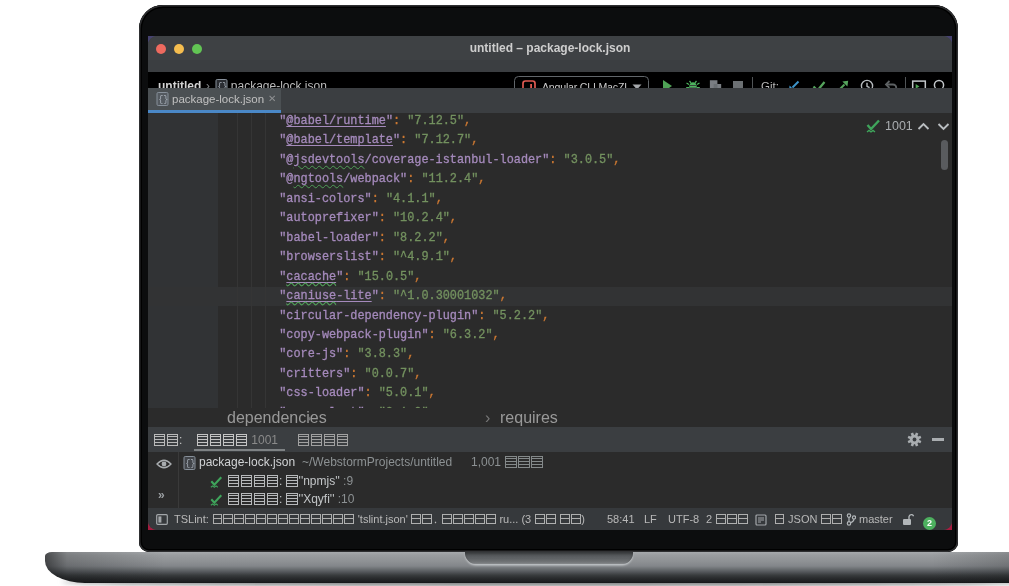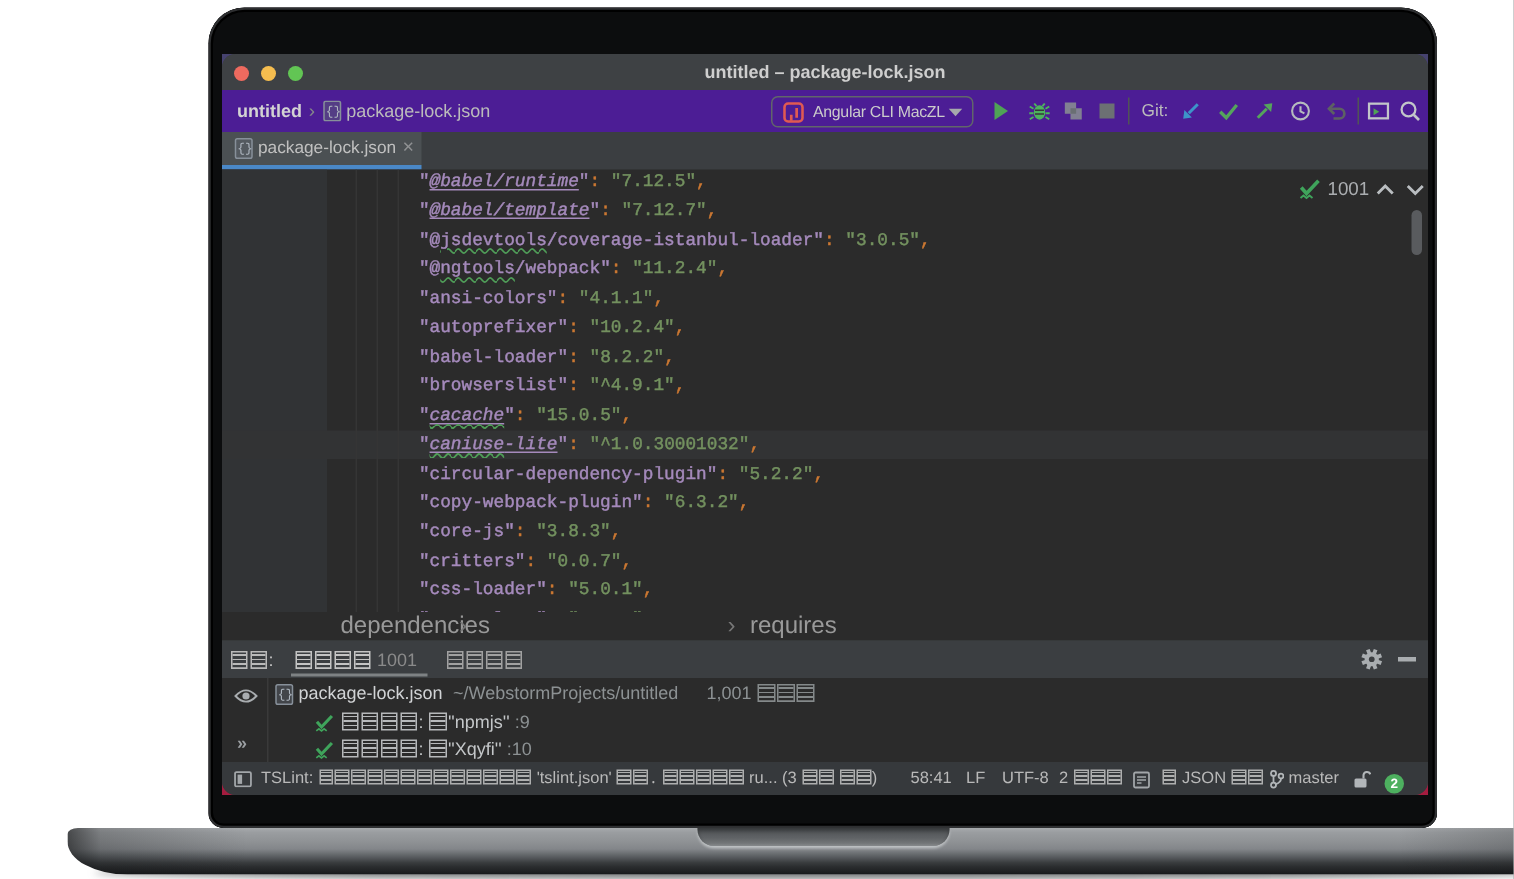--- a/index.html
+++ b/index.html
@@ -7,21 +7,21 @@
 #win{position:absolute;left:0;top:0;width:804px;height:494px;background:#3b3e41;border-radius:9px;overflow:hidden;font-family:"Liberation Sans",sans-serif;}
 #chin{position:absolute;left:0;top:530.5px;width:100%;text-align:center;color:#ececec;font-weight:bold;font-size:11.5px;font-family:"Liberation Sans",sans-serif;}
 #base{position:absolute;left:1px;top:552px;width:1007px;height:31px;background:linear-gradient(90deg,rgba(15,16,17,.6) 0,rgba(15,16,17,.22) 22px,rgba(15,16,17,0) 120px,rgba(15,16,17,0) 887px,rgba(15,16,17,.22) 985px,rgba(15,16,17,.6) 100%),linear-gradient(180deg,#a7aaad 0,#9a9da0 3px,#8f9295 9px,#83868a 14px,#6b6f72 17px,#53565a 20px,#3a3d3f 23px,#2a2c2e 26px,#1b1d1f 30px,#141618 31px);border-radius:7px 7px 40px 40px / 4px 4px 22px 22px;}
 #notch{position:absolute;left:50%;top:0;transform:translateX(-50%);width:168px;height:12px;background:linear-gradient(180deg,#505356,#606366 55%,#737678 85%,#8a8d90);border-radius:0 0 11px 11px;box-shadow:inset 0 2px 3px rgba(0,0,0,.35), 0 1.5px 2px rgba(200,203,205,.9);}
 #shadow{position:absolute;left:18px;top:578px;width:973px;height:8px;background:rgba(88,91,93,.8);border-radius:50%;filter:blur(2.5px);}
 
 #titlebar{position:absolute;left:0;top:0;width:100%;height:24px;background:#3e4144;}
 .tl{position:absolute;top:8px;width:10px;height:10px;border-radius:50%;}
 #title{position:absolute;left:0;top:0;width:100%;height:24px;line-height:25px;text-align:center;color:#cecece;font-size:12px;font-weight:bold;}
 
-#navbar{position:absolute;left:0;top:24px;width:100%;height:28px;background:#4c1d95;}
+#navbar{position:absolute;left:0;top:36px;width:100%;height:28px;background:#000000;}
 #navbar .bc{position:absolute;left:10px;top:0;height:28px;line-height:28px;font-size:12px;color:#bbb;}
 .sep{color:#85888a;padding:0 4.5px;font-size:12.5px;}
 #runpill{position:absolute;left:366px;top:3.5px;width:133px;height:19px;border:1px solid #61666a;border-radius:4.5px;}
 #runpill span{position:absolute;left:27px;top:0;line-height:20px;font-size:10.6px;color:#cbcbcb;letter-spacing:-0.2px;}
 .icon{position:absolute;top:6px;width:16px;height:16px;}
 .gittxt{position:absolute;top:0;height:28px;line-height:29px;font-size:11.5px;color:#bbb;text-align:right;}
 
 #tabbar{position:absolute;left:0;top:52px;width:100%;height:26px;background:#3b3e41;}
 #tab1{position:absolute;left:0;top:0;width:133px;height:22px;background:#4b5053;}
 #tabline{position:absolute;left:0;top:22px;width:133px;height:3px;background:#4a88c7;}
@@ -31,21 +31,21 @@
 #editor{position:absolute;left:0;top:77px;width:100%;height:295px;background:#2b2b2b;overflow:hidden;font-family:"Liberation Mono",monospace;}
 #gutter{position:absolute;left:0;top:0;width:70px;height:295px;background:#313335;}
 #caretrow{position:absolute;left:0;top:174px;width:100%;height:19px;background:#323334;}
 #lnums{position:absolute;left:0;top:-1px;width:37px;height:320px;margin:0;text-align:right;font-size:11.3px;line-height:19.45px;color:#606366;font-family:"Liberation Mono",monospace;}
 #lnums b{font-weight:normal;color:#a7a7a7;}
 .guide{position:absolute;top:0;width:1px;height:295px;background:#353535;}
 #code{position:absolute;left:74.4px;top:-1px;margin:0;font-size:11.85px;line-height:19.45px;color:#a9b7c6;font-family:"Liberation Mono",monospace;-webkit-text-stroke:0.3px;}
 .k{color:#a58abc;}
 .v{color:#73915f;}
 .o{color:#cc7832;}
-.u{text-decoration:underline;text-underline-offset:2px;text-decoration-thickness:1px;font-style:italic;}
+.u{text-decoration:underline;text-underline-offset:2px;text-decoration-thickness:1px;}
 .w{text-decoration:underline;text-decoration-style:wavy;text-decoration-color:#4f9e58;text-underline-offset:2px;text-decoration-thickness:1px;}
 .u .w{text-decoration:underline wavy #4f9e58;}
 #ed-extra{position:absolute;left:718px;top:6px;height:18px;}
 #scrollthumb{position:absolute;left:793px;top:27px;width:7px;height:30px;background:#595b5e;border-radius:4px;}
 
 #crumbs{position:absolute;left:0;top:372px;width:100%;height:19px;background:#2b2b2b;font-size:16px;color:#999;line-height:19px;}
 
 #probhead{position:absolute;left:0;top:391px;width:100%;height:25px;background:#3b3e41;font-size:12px;color:#bbb;}
 #probbody{position:absolute;left:0;top:416px;width:100%;height:56px;background:#2b2b2b;font-size:12px;}
 #probstrip{position:absolute;left:0;top:0;width:30px;height:56px;border-right:1px solid #3a3a3a;}

